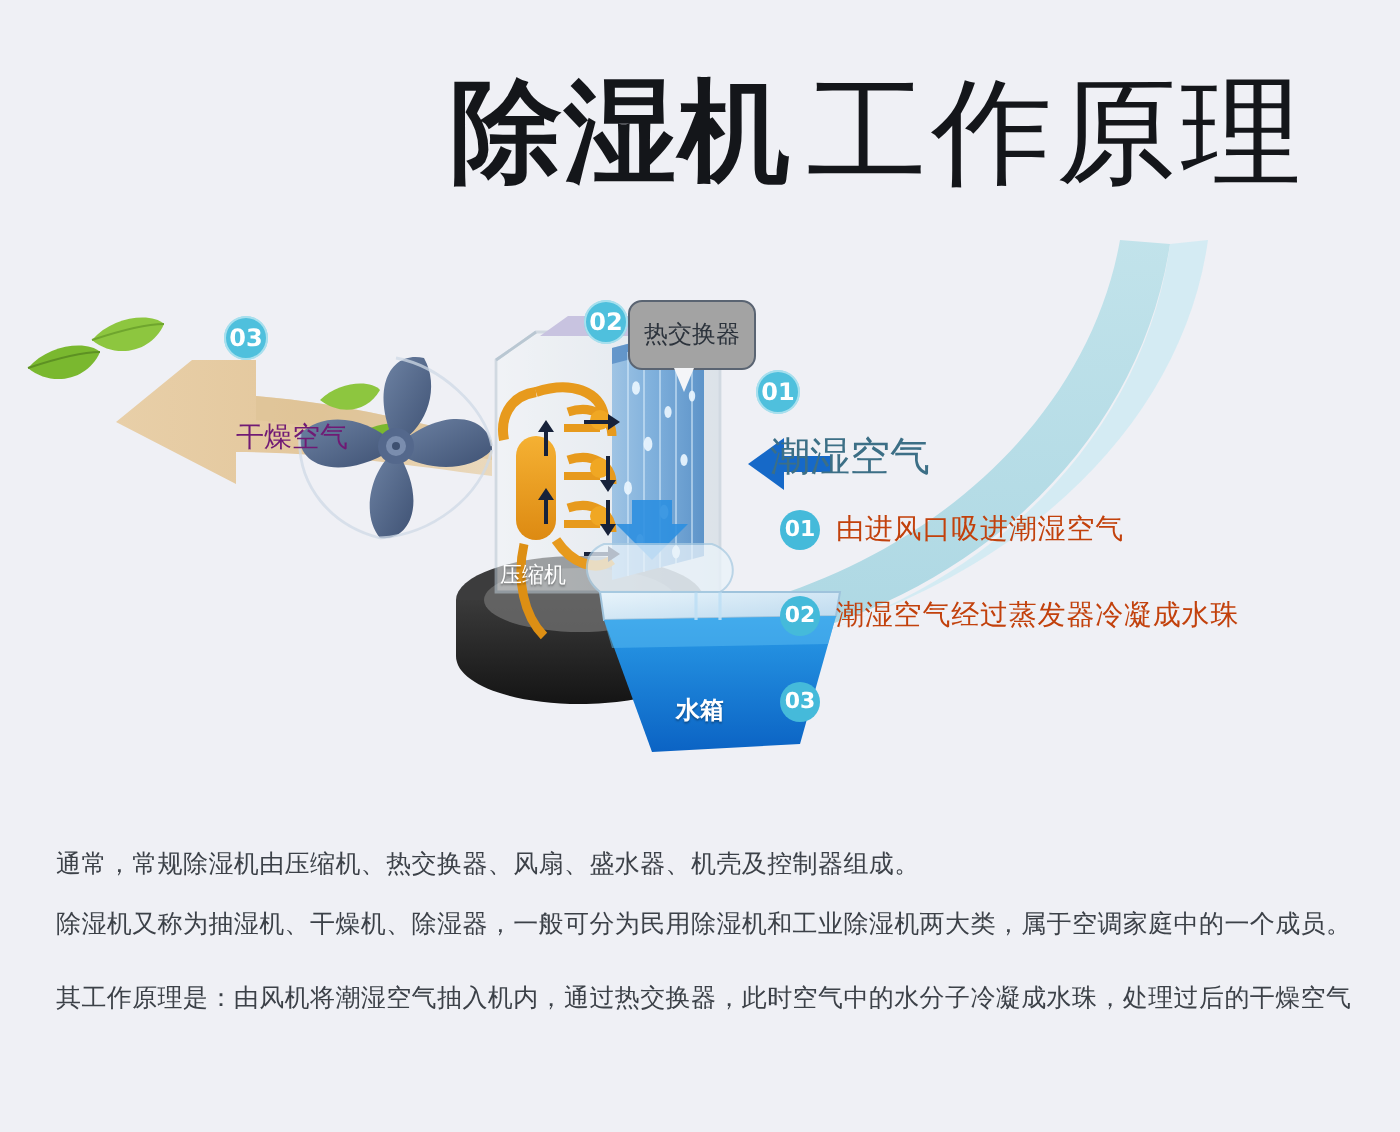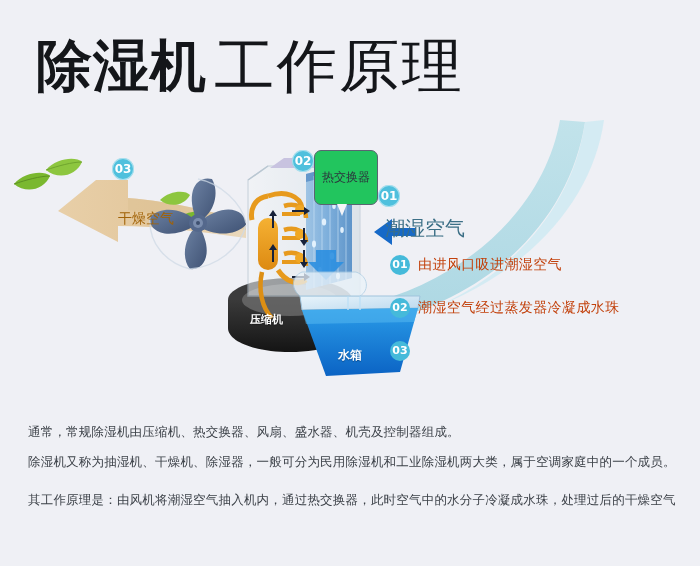--- a/index.html
+++ b/index.html
@@ -8,21 +8,21 @@
     width:700px;height:566px;
     background:#eff0f5;
     font-family:"DejaVu Sans","Liberation Sans",sans-serif;
     overflow:hidden;position:relative;
   }
   #page{position:relative;width:700px;height:566px;overflow:hidden;}
 
   
   .title-wrap{
     position:absolute;top:28px;left:0;width:648px;
-    text-align:left;white-space:nowrap;margin-left:36px;
+    text-align:right;white-space:nowrap;
   }
   .title-bold{
     font-size:56px;font-weight:bold;color:#14161a;
     letter-spacing:1px;vertical-align:middle;
   }
   .title-light{
     font-size:58px;font-weight:normal;color:#14161a;
     letter-spacing:2px;vertical-align:middle;margin-left:12px;
     transform:scaleX(1.04);display:inline-block;
   }
@@ -37,32 +37,32 @@
     background:#4fc0dd;color:#ffffff;font-size:12px;font-weight:bold;
     line-height:22px;text-align:center;
     box-shadow:0 0 0 1px rgba(255,255,255,.5) inset;
   }
   .badge.b03{left:112px;top:48px;}
   .badge.b02{left:292px;top:40px;}
   .badge.b01{left:378px;top:75px;}
 
   
   .dlabel{position:absolute;font-size:13px;color:#3d4a52;white-space:nowrap;}
-  .lab-dry{left:118px;top:100px;color:#a16207;font-size:14px;}
+  .lab-dry{left:118px;top:100px;color:#701a75;font-size:14px;}
   .lab-wet{left:385px;top:105px;color:#3c6f86;font-size:20px;}
-  .lab-comp{left:250px;top:170px;color:#ffffff;font-size:11px;font-weight:bold;
-            text-shadow:0 1px 1px rgba(0,0,0,.35);margin-top:32px;}
+  .lab-comp{left:250px;top:170px;color:#ffffff;font-size:11px;font-weight:normal;
+            text-shadow:0 1px 1px rgba(0,0,0,.35);}
   .lab-tank{left:338px;top:237px;color:#ffffff;font-size:12px;font-weight:bold;
             text-shadow:0 1px 1px rgba(0,0,0,.3);}
 
   
   .callout{
     position:absolute;left:314px;top:40px;
-    padding:18px 7px;border:1.4px solid #5a6472;border-radius:7px;
-    background:#22c55e;font-size:12px;color:#2c333c;white-space:nowrap;
+    padding:8px 7px;border:1.4px solid #5a6472;border-radius:7px;
+    background:#a3a3a3;font-size:12px;color:#2c333c;white-space:nowrap;
   }
   .callout .tail{
     position:absolute;left:22px;bottom:-12px;width:0;height:0;
     border-left:5px solid transparent;border-right:5px solid transparent;
     border-top:12px solid #f4f5f8;
   }
   .callout .tail:after{
     content:"";position:absolute;left:-6px;top:-13px;width:0;height:0;
     border-left:6px solid transparent;border-right:6px solid transparent;
     border-top:14px solid #5a6472;z-index:-1;
@@ -77,21 +77,21 @@
     line-height:20px;text-align:center;margin-right:8px;
   }
   .legend-text{font-size:14px;color:#c2410c;white-space:nowrap;letter-spacing:.4px;}
 
   
   .copy{position:absolute;left:28px;top:420px;width:650px;}
   .copy p{
     margin:0 0 6px 0;font-size:12.5px;line-height:24px;
     color:#3c4148;letter-spacing:.2px;
   }
-  .copy .gap{margin-top:14px;}
+  .copy .gap{margin-top:14px;font-family:Liberation Mono, monospace;}
 </style>
 </head>
 <body>
 
 <div id="page">
 
   <div class="title-wrap">
     <span class="title-bold">除湿机</span><span class="title-light">工作原理</span>
   </div>
 

